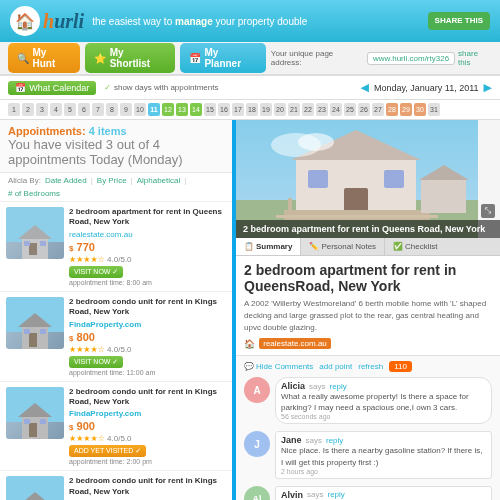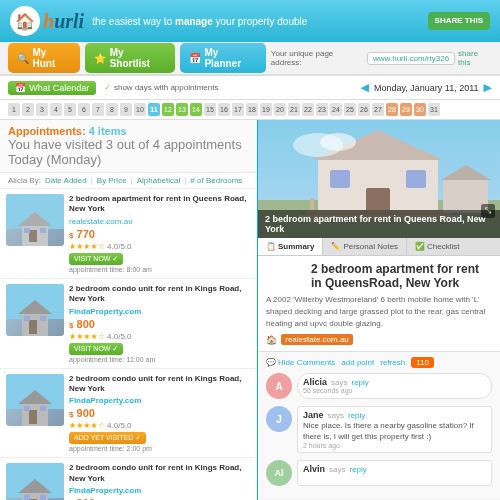--- a/index.html
+++ b/index.html
@@ -91,21 +91,21 @@
   <div style="width:12px;height:13px;border-radius:2px;display:flex;align-items:center;justify-content:center;font-size:7px;cursor:pointer;background:#e0e0e0;color:#555;">26</div>
   <div style="width:12px;height:13px;border-radius:2px;display:flex;align-items:center;justify-content:center;font-size:7px;cursor:pointer;background:#e0e0e0;color:#555;">27</div>
   <div style="width:12px;height:13px;border-radius:2px;display:flex;align-items:center;justify-content:center;font-size:7px;cursor:pointer;background:#e8a070;color:#fff;">28</div>
   <div style="width:12px;height:13px;border-radius:2px;display:flex;align-items:center;justify-content:center;font-size:7px;cursor:pointer;background:#e8a070;color:#fff;">29</div>
   <div style="width:12px;height:13px;border-radius:2px;display:flex;align-items:center;justify-content:center;font-size:7px;cursor:pointer;background:#e8a070;color:#fff;">30</div>
   <div style="width:12px;height:13px;border-radius:2px;display:flex;align-items:center;justify-content:center;font-size:7px;cursor:pointer;background:#e0e0e0;color:#555;">31</div>
 </div>
 
 <div style="display:flex;height:380px;">
 
-  <div style="width:258px;border-right:1px solid #0ea5e9;background:#fff;overflow-y:auto;flex-shrink:0;">
+  <div style="width:236px;border-right:4px solid #0ea5e9;background:#fff;overflow-y:auto;flex-shrink:0;">
 
     <div style="background:#fafafa;padding:5px 8px;border-bottom:1px solid #e8e8e8;">
       <div style="font-size:11px;font-weight:bold;">
         <span style="color:#e87820;">Appointments:</span>
         <span style="color:#5bc8e8;">4 items</span>
       </div>
       <div style="color:#888;font-size:13px;">You have visited 3 out of 4 appointments Today (Monday)</div>
     </div>
 
     <div style="padding:3px 8px;border-bottom:1px solid #eee;display:flex;gap:4px;align-items:center;font-size:8px;color:#888;flex-wrap:wrap;">
@@ -260,21 +260,21 @@
         <span>✏️</span>
         <span>Personal Notes</span>
       </div>
       <div style="padding:4px 8px;font-size:8px;cursor:pointer;display:flex;align-items:center;gap:2px;color:#555;">
         <span>✅</span>
         <span>Checklist</span>
       </div>
     </div>
 
     <div style="padding:6px 8px;background:#fff;border-bottom:1px solid #e0e0e0;">
-      <div style="font-size:12px;font-weight:bold;color:#333;margin-bottom:4px;margin-left:45px;">2 bedroom apartment for rent in QueensRoad, New York</div>
+      <div style="font-size:14px;font-weight:bold;color:#333;margin-bottom:4px;">2 bedroom apartment for rent in QueensRoad, New York</div>
       <div style="font-size:8px;color:#666;line-height:1.5;margin-bottom:4px;">A 2002 'Willerby Westmoreland' 6 berth mobile home with 'L' shaped decking and large grassed plot to the rear, gas central heating and upvc double glazing.</div>
       <div style="display:flex;align-items:center;gap:4px;">
         <span style="color:#e87820;font-size:9px;">🏠</span>
         <span style="background:#e87820;color:#fff;padding:1px 4px;border-radius:2px;font-size:8px;">realestate.com.au</span>
       </div>
     </div>
 
     <div style="padding:5px 8px;background:#f9f9f9;">
       <div style="display:flex;align-items:center;gap:6px;margin-bottom:5px;">
         <div style="color:#29b6d8;font-size:8px;cursor:pointer;display:flex;align-items:center;gap:2px;">
@@ -287,20 +287,21 @@
       </div>
 
       <div style="display:flex;gap:5px;margin-bottom:7px;">
         <div style="width:26px;height:26px;border-radius:50%;background:#f0a0a0;flex-shrink:0;display:flex;align-items:center;justify-content:center;font-size:10px;font-weight:bold;color:#fff;">A</div>
         <div style="flex:1;background:#fff;border:1px solid #e0e0e0;border-radius:12px;padding:3px 5px;">
           <div style="display:flex;align-items:center;gap:4px;">
             <span style="font-weight:bold;font-size:9px;color:#333;">Alicia</span>
             <span style="font-size:8px;color:#aaa;">says</span>
             <span style="color:#29b6d8;font-size:8px;cursor:pointer;">reply</span>
           </div>
+          <div style="font-size:8px;color:#555;line-height:1.4;">What a really awesome property! Is there a space for parking? I may need a spacious one,I own 3 cars.</div>
           <div style="font-size:7px;color:#aaa;">56 seconds ago</div>
         </div>
       </div>
 
       <div style="display:flex;gap:5px;margin-bottom:7px;">
         <div style="width:26px;height:26px;border-radius:50%;background:#a0c0f0;flex-shrink:0;display:flex;align-items:center;justify-content:center;font-size:10px;font-weight:bold;color:#fff;">J</div>
         <div style="flex:1;background:#fff;border:1px solid #e0e0e0;border-radius:3px;padding:3px 5px;">
           <div style="display:flex;align-items:center;gap:4px;">
             <span style="font-weight:bold;font-size:9px;color:#333;">Jane</span>
             <span style="font-size:8px;color:#aaa;">says</span>

